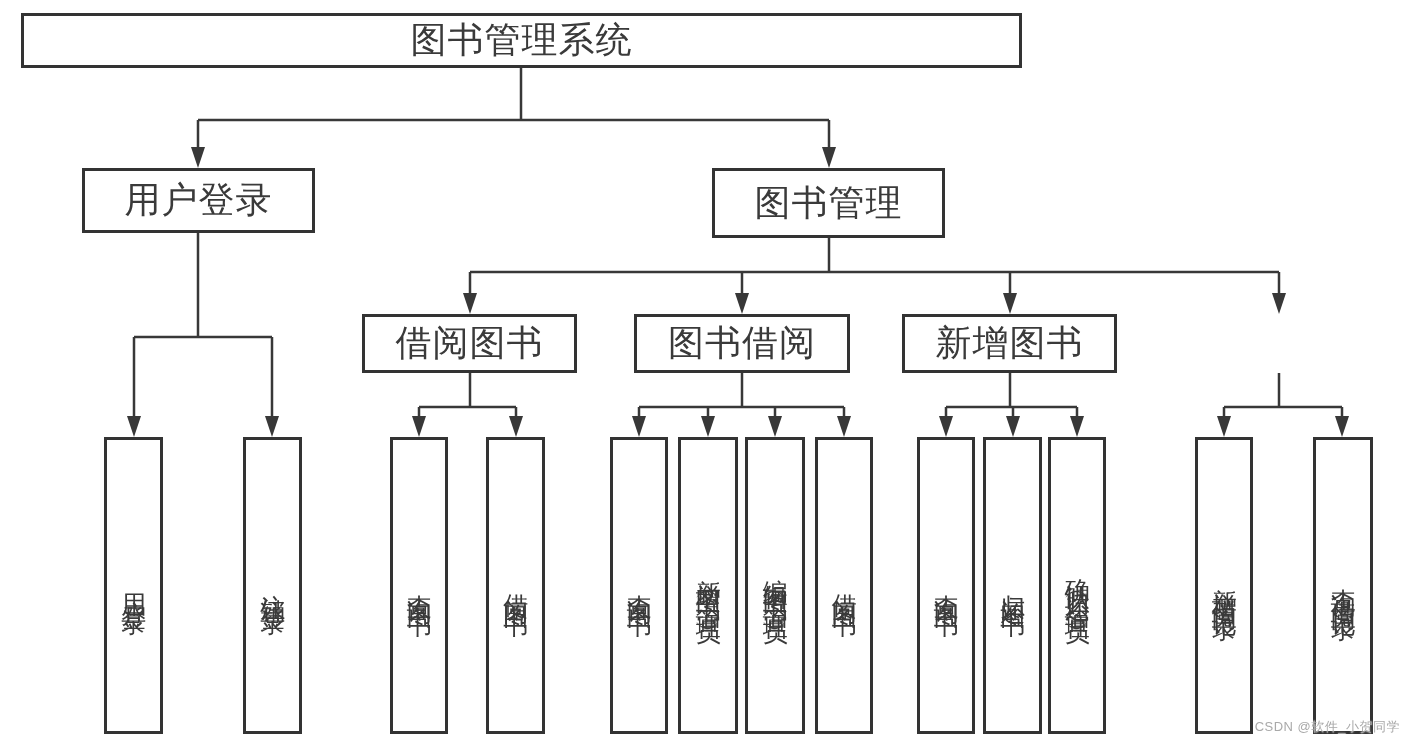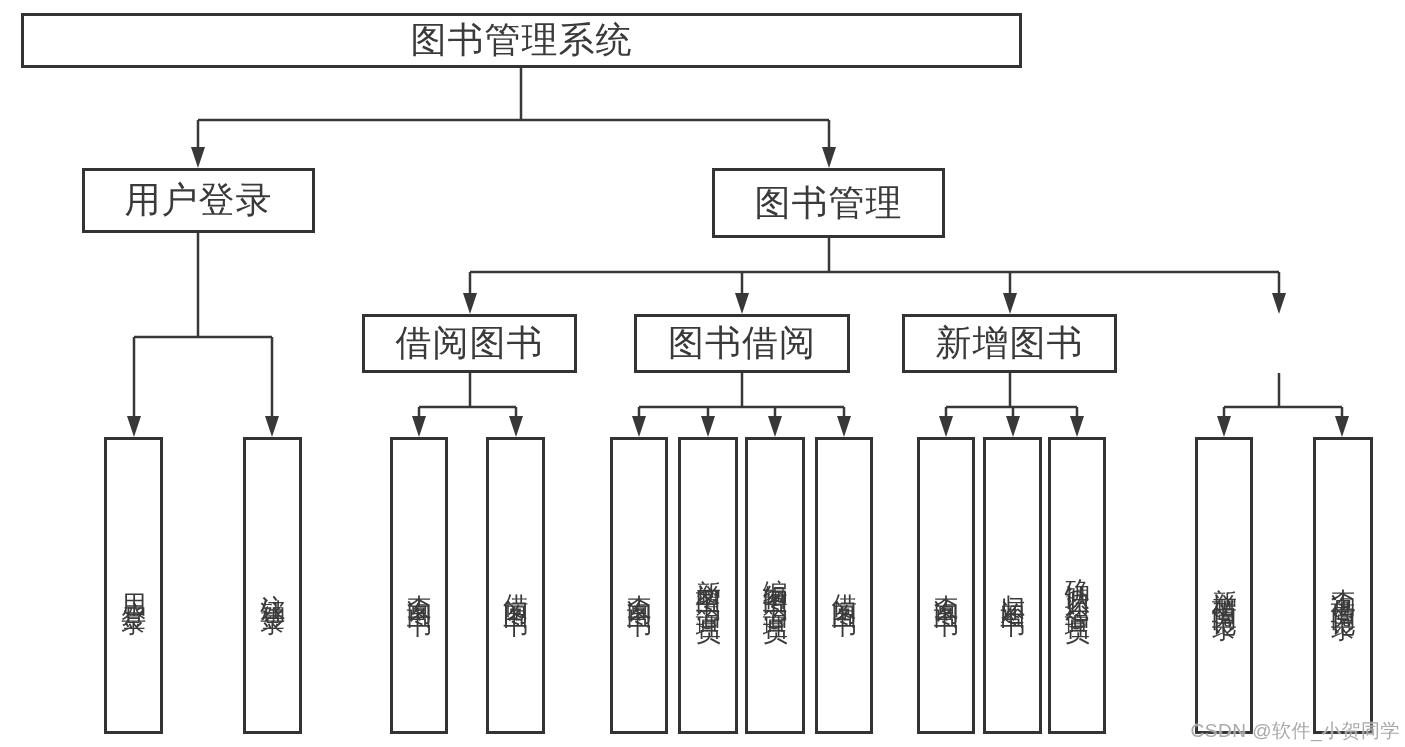--- a/index.html
+++ b/index.html
@@ -30,21 +30,21 @@
     writing-mode:vertical-rl;
     text-orientation:mixed;
     font-size:25px;
     letter-spacing:6px;
     line-height:1.1;
     white-space:nowrap;
   }
   .watermark {
     position:absolute;
     right:5px; top:718px;
-    font-size:19px;
+    font-size:13px;
     color:#a9a9a9;
     letter-spacing:0.5px;
     text-shadow:0 0 2px #ffffff;
     white-space:nowrap;
   }
 </style>
 </head>
 <body>
 
 <div class="stage">

